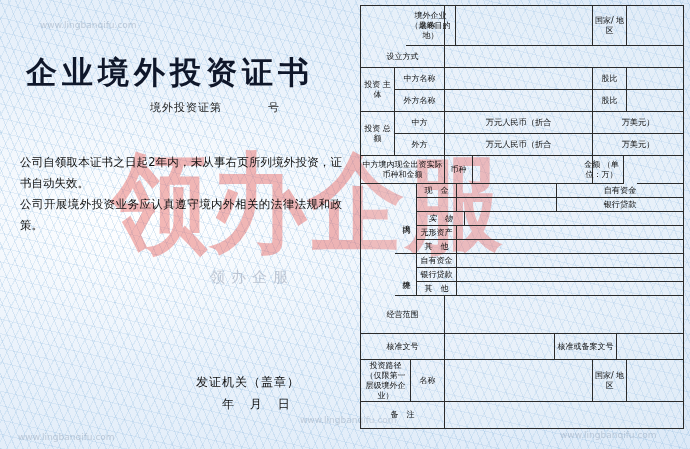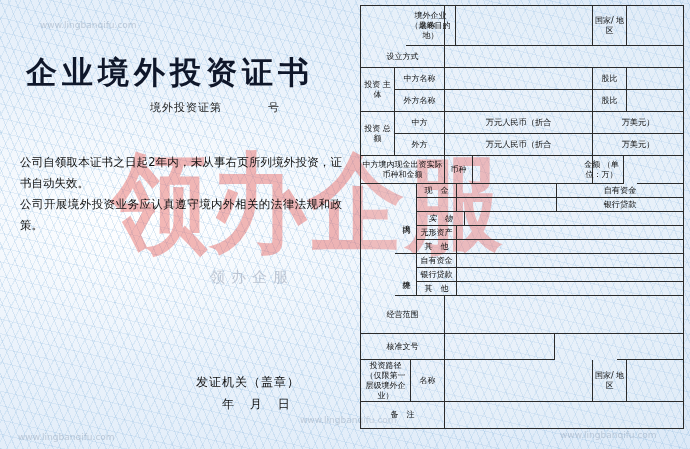--- a/index.html
+++ b/index.html
@@ -263,20 +263,23 @@
 
     <div class="cell" style="left:0;top:290px;width:84px;height:38px;">
       <span class="lbl">经营范围</span>
     </div>
     <div class="cell nr" style="left:84px;top:290px;width:238px;height:38px;"></div>
 
     <div class="cell" style="left:0;top:328px;width:84px;height:26px;">
       <span class="lbl">核准文号</span>
     </div>
     <div class="cell val" style="left:84px;top:328px;width:110px;height:26px;"></div>
+    <div class="cell" style="left:194px;top:328px;width:62px;height:26px;">
+      <span class="lbl">核准或备案文号</span>
+    </div>
     <div class="cell nr" style="left:256px;top:328px;width:66px;height:26px;"></div>
 
     <div class="cell" style="left:0;top:354px;width:50px;height:42px;">
       <span class="lbl">投资路径
 （仅限第一层级境外企业）</span>
     </div>
     <div class="cell" style="left:50px;top:354px;width:34px;height:42px;">
       <span class="lbl">名称</span>
     </div>
     <div class="cell val" style="left:84px;top:354px;width:148px;height:42px;"></div>

